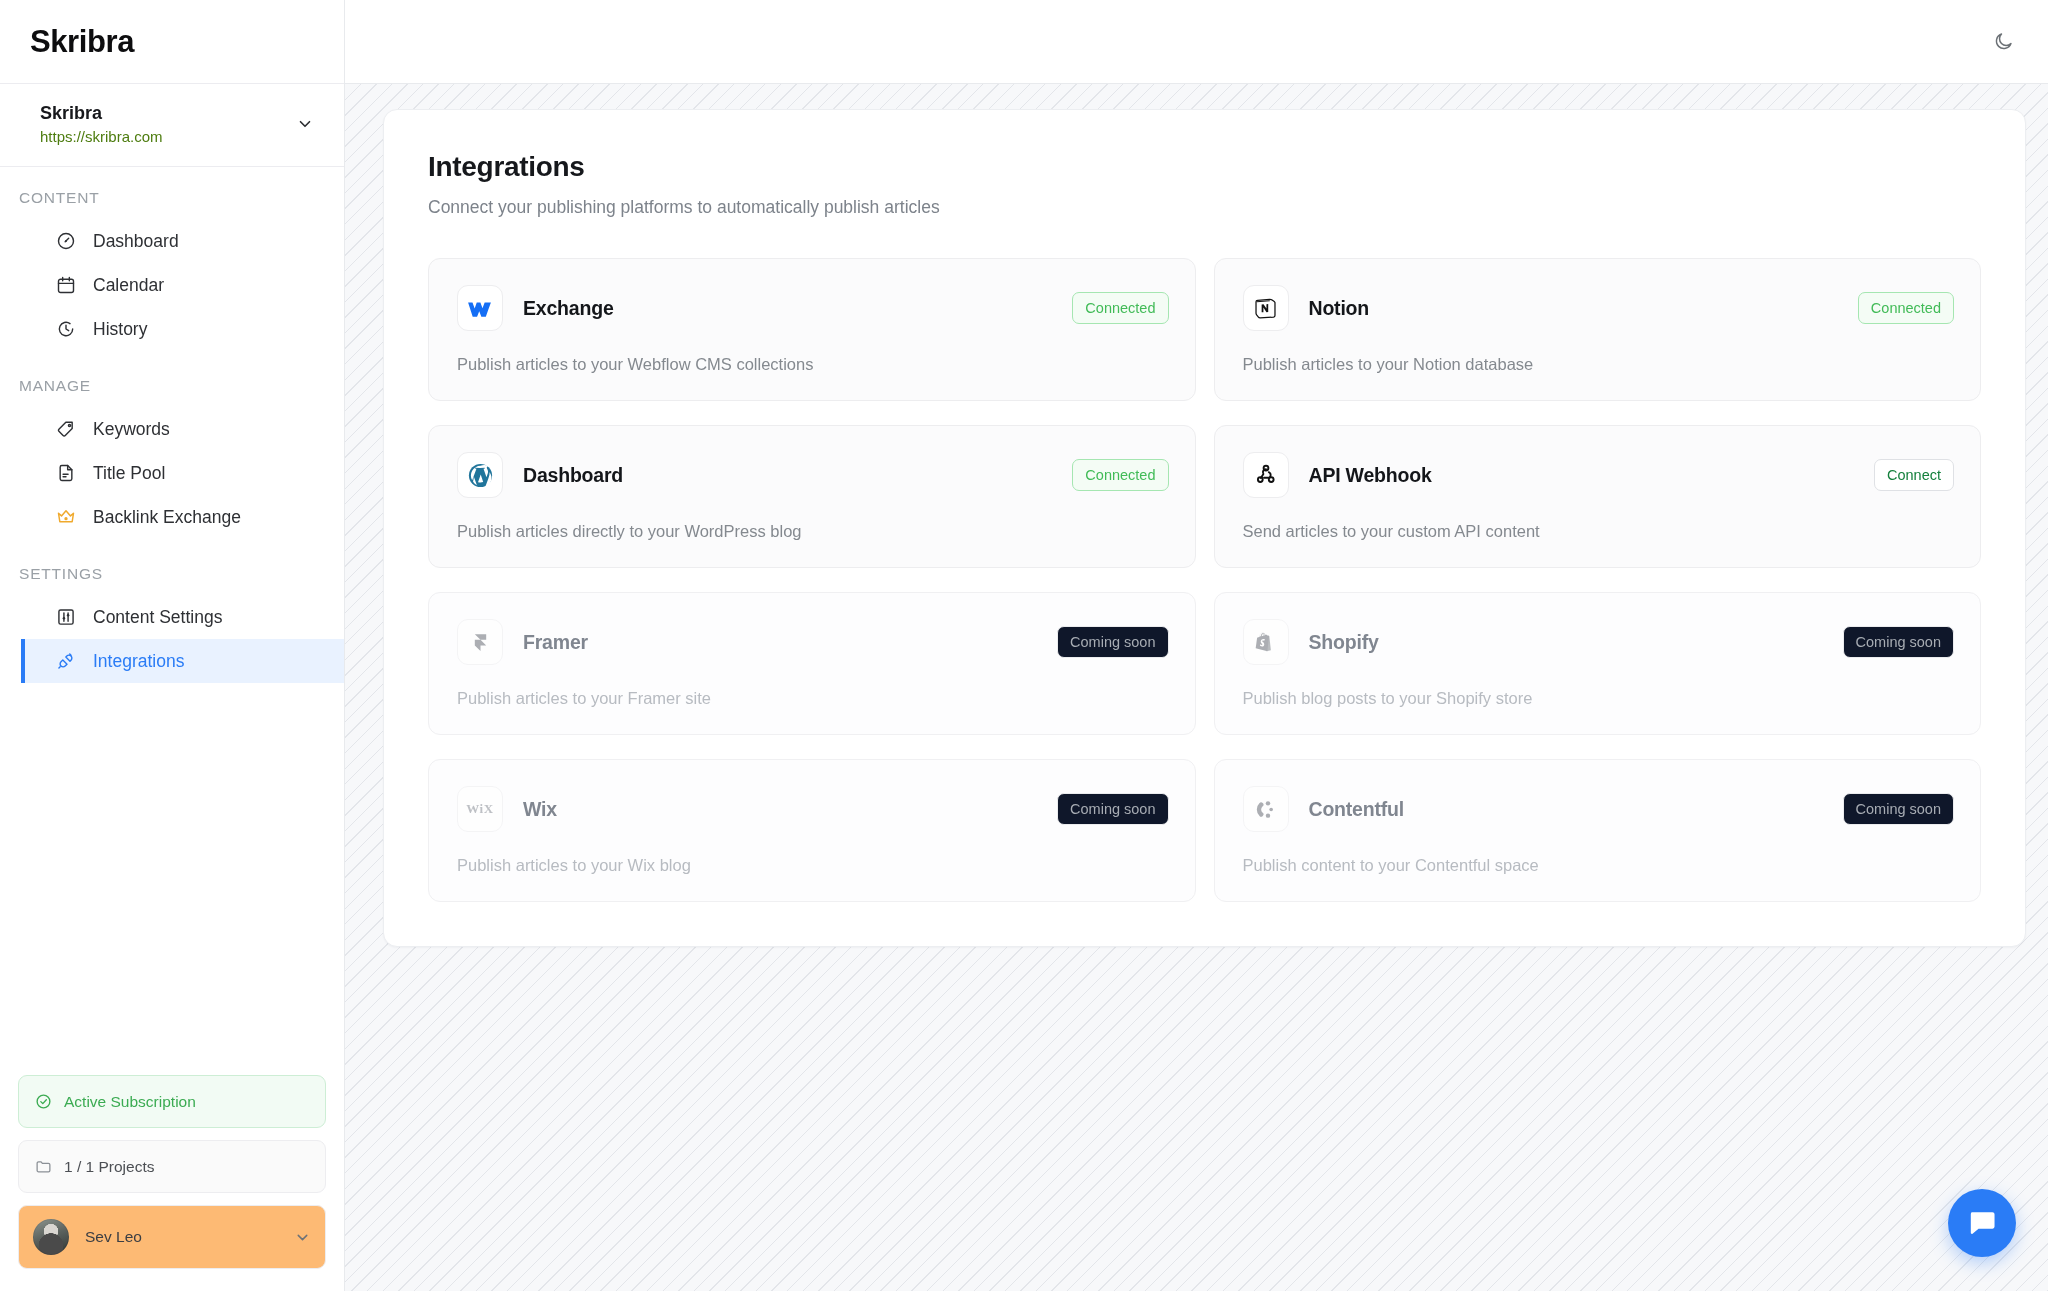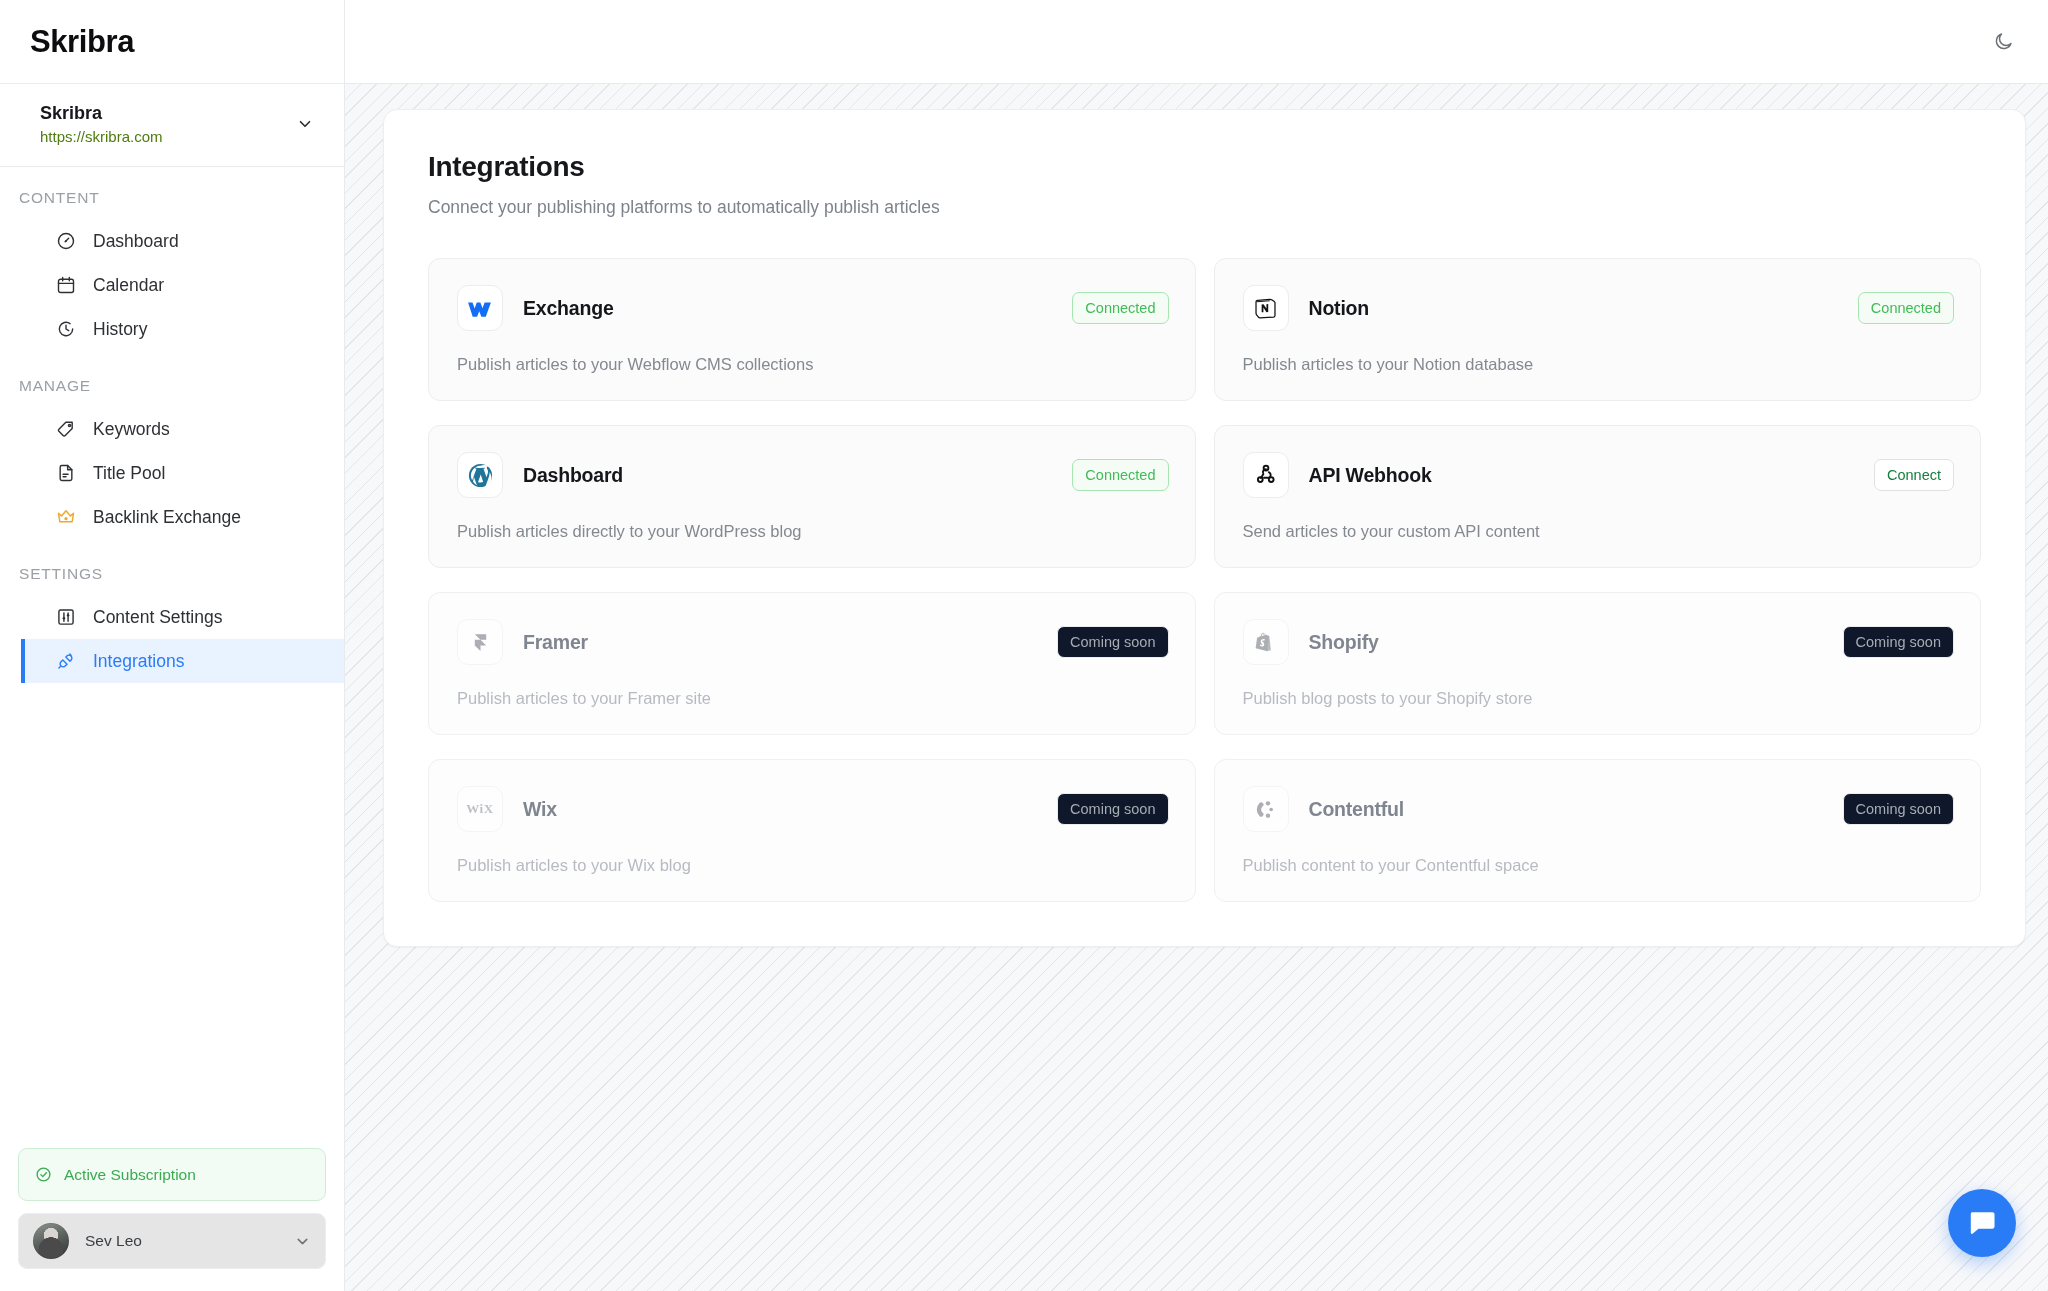--- a/index.html
+++ b/index.html
@@ -61,22 +61,22 @@
 
   .sidebar-footer { padding: 0 18px 22px 18px; display:flex; flex-direction:column; gap: 12px; }
   .pill {
     border-radius: 9px; height: 53px;
     display: flex; align-items: center; gap: 12px; padding: 0 16px;
     font-size: 15.5px;
   }
   .pill-sub { background: #f2fbf4; border: 1px solid #cdeed5; color: #3bab52; }
   .pill-proj { background: #fafafa; border: 1px solid #ededf0; color: #4c4f54; }
   .pill-user {
-    background: #e5e5e5; border: 1px solid #ededf0; color: #3b3e43;
-    height: 56px; justify-content: space-between; padding: 0 14px;
+    background: #fdba74; border: 1px solid #ededf0; color: #3b3e43;
+    height: 64px; justify-content: space-between; padding: 0 14px;
   }
   .pill-user-left { display:flex; align-items:center; gap: 16px; }
   .avatar {
     width: 36px; height: 36px; border-radius: 50%; flex: 0 0 36px;
     background:
       radial-gradient(circle at 50% 74%, #4a4a4a 0 38%, rgba(0,0,0,0) 39%),
       radial-gradient(circle at 50% 34%, #d9d6d1 0 24%, rgba(0,0,0,0) 25%),
       linear-gradient(160deg, #8e9690 0%, #5c625e 46%, #2e3331 100%);
     box-shadow: inset 0 0 0 1px rgba(0,0,0,.08);
   }
@@ -291,20 +291,28 @@
       <div class="pill pill-sub">
         <span style="display:flex">
           <svg width="17" height="17" viewBox="0 0 24 24" fill="none" stroke="currentColor" stroke-width="1.9" stroke-linecap="round" stroke-linejoin="round">
               <circle cx="12" cy="12" r="9"></circle>
               <polyline points="8.2 12.2 11 15 16 9.6"></polyline>
             </svg>
         </span>
         <span>Active Subscription</span>
       </div>
 
+      <div class="pill pill-proj">
+        <span style="display:flex;color:#8b9096">
+          <svg width="17" height="17" viewBox="0 0 24 24" fill="none" stroke="currentColor" stroke-width="1.8" stroke-linejoin="round">
+              <path d="M3 7.5a2 2 0 0 1 2-2h3.6l1.8 2.2H19a2 2 0 0 1 2 2v7.8a2 2 0 0 1-2 2H5a2 2 0 0 1-2-2z"></path>
+            </svg>
+        </span>
+        <span>1 / 1 Projects</span>
+      </div>
 
       <div class="pill pill-user">
         <div class="pill-user-left">
           <div class="avatar"></div>
           <span>Sev Leo</span>
         </div>
         <span class="chev" style="color:#6d7278">
           <svg width="17" height="17" viewBox="0 0 24 24" fill="none" stroke="currentColor" stroke-width="2.1" stroke-linecap="round" stroke-linejoin="round">
               <polyline points="6 9 12 15 18 9"></polyline>
             </svg>

